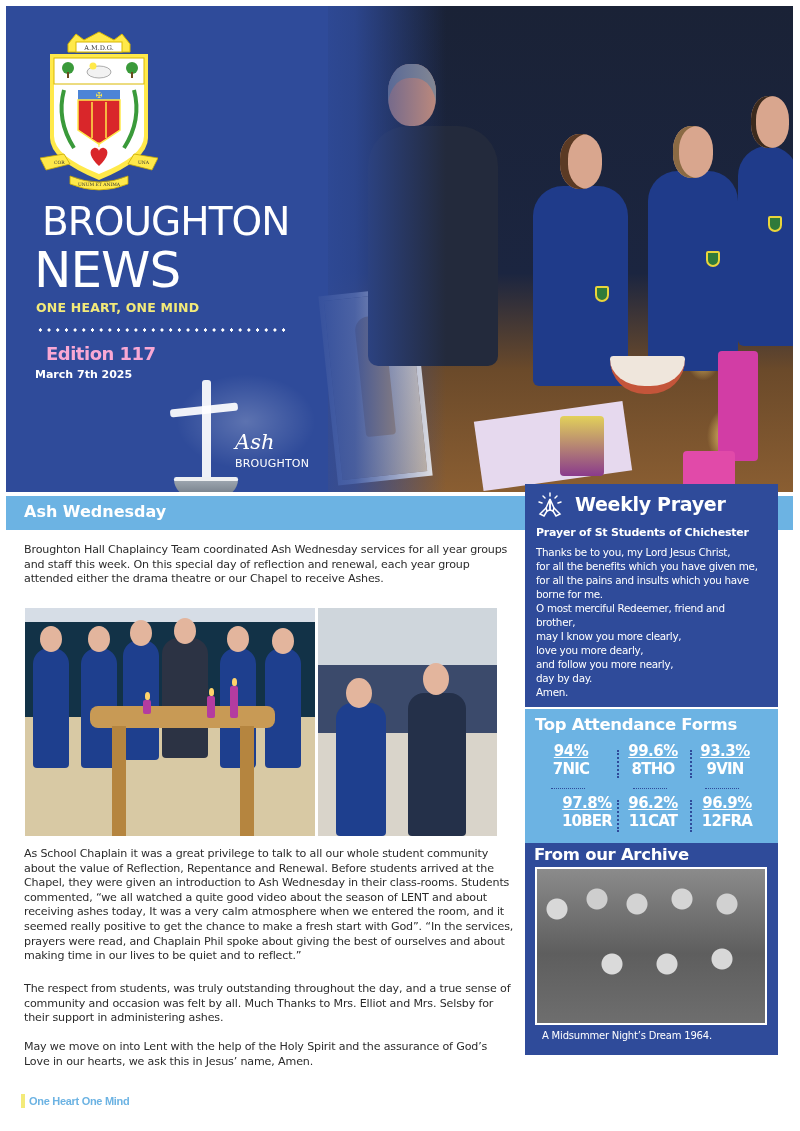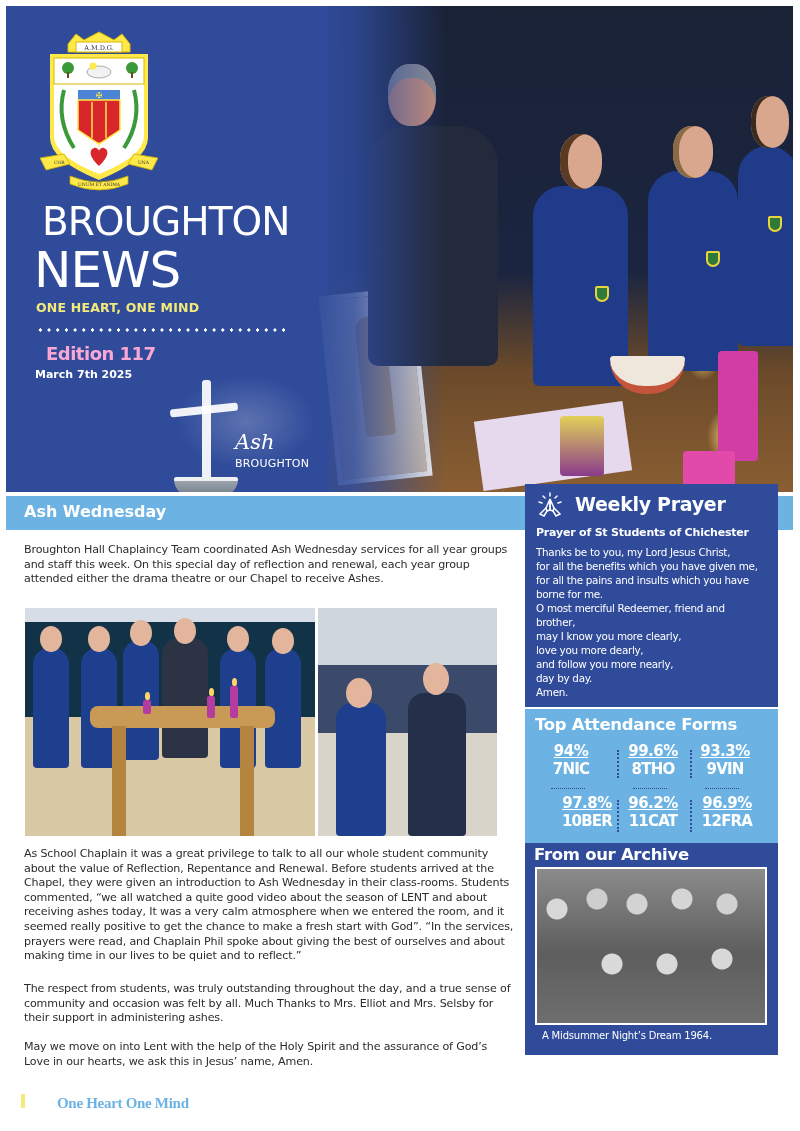--- a/index.html
+++ b/index.html
@@ -106,21 +106,21 @@
       radial-gradient(circle at 100px 35px, #d4d4cc 10px, transparent 11px),
       radial-gradient(circle at 145px 30px, #d6d6ce 10px, transparent 11px),
       radial-gradient(circle at 190px 35px, #d2d2ca 10px, transparent 11px),
       radial-gradient(circle at 75px 95px, #dbdbd3 10px, transparent 11px),
       radial-gradient(circle at 130px 95px, #dadad2 10px, transparent 11px),
       radial-gradient(circle at 185px 90px, #d9d9d1 10px, transparent 11px),
       linear-gradient(180deg, #8c8c84 0%, #5e5e58 55%, #6f6f68 100%); filter: grayscale(1); }
   .archive-caption { position: absolute; left: 9px; top: 187px; font-family: "DejaVu Sans", sans-serif; font-size: 10px; letter-spacing: -0.2px; margin-left: 8px; }
 
   .footer-mark { position: absolute; left: 21px; top: 1094px; width: 4px; height: 14px; background: #f3ea79; }
-  .footer-text { position: absolute; left: 29px; top: 1095px; color: #6cb3e3; font-family: Liberation Serif, serif; font-weight: bold; font-size: 15px; letter-spacing: -0.3px; margin-left: 28px; }
+  .footer-text { position: absolute; left: 29px; top: 1095px; color: #6cb3e3; font-family: Liberation Sans, sans-serif; font-weight: bold; font-size: 11px; letter-spacing: -0.3px; }
 </style>
 </head>
 <body>
 
 <div class="hero">
   <div class="hero-photo">
     <div class="fig picture"></div>
     <div class="fig chaplain-body"></div>
     <div class="fig chaplain-head"></div>
     <div class="fig student s1">

